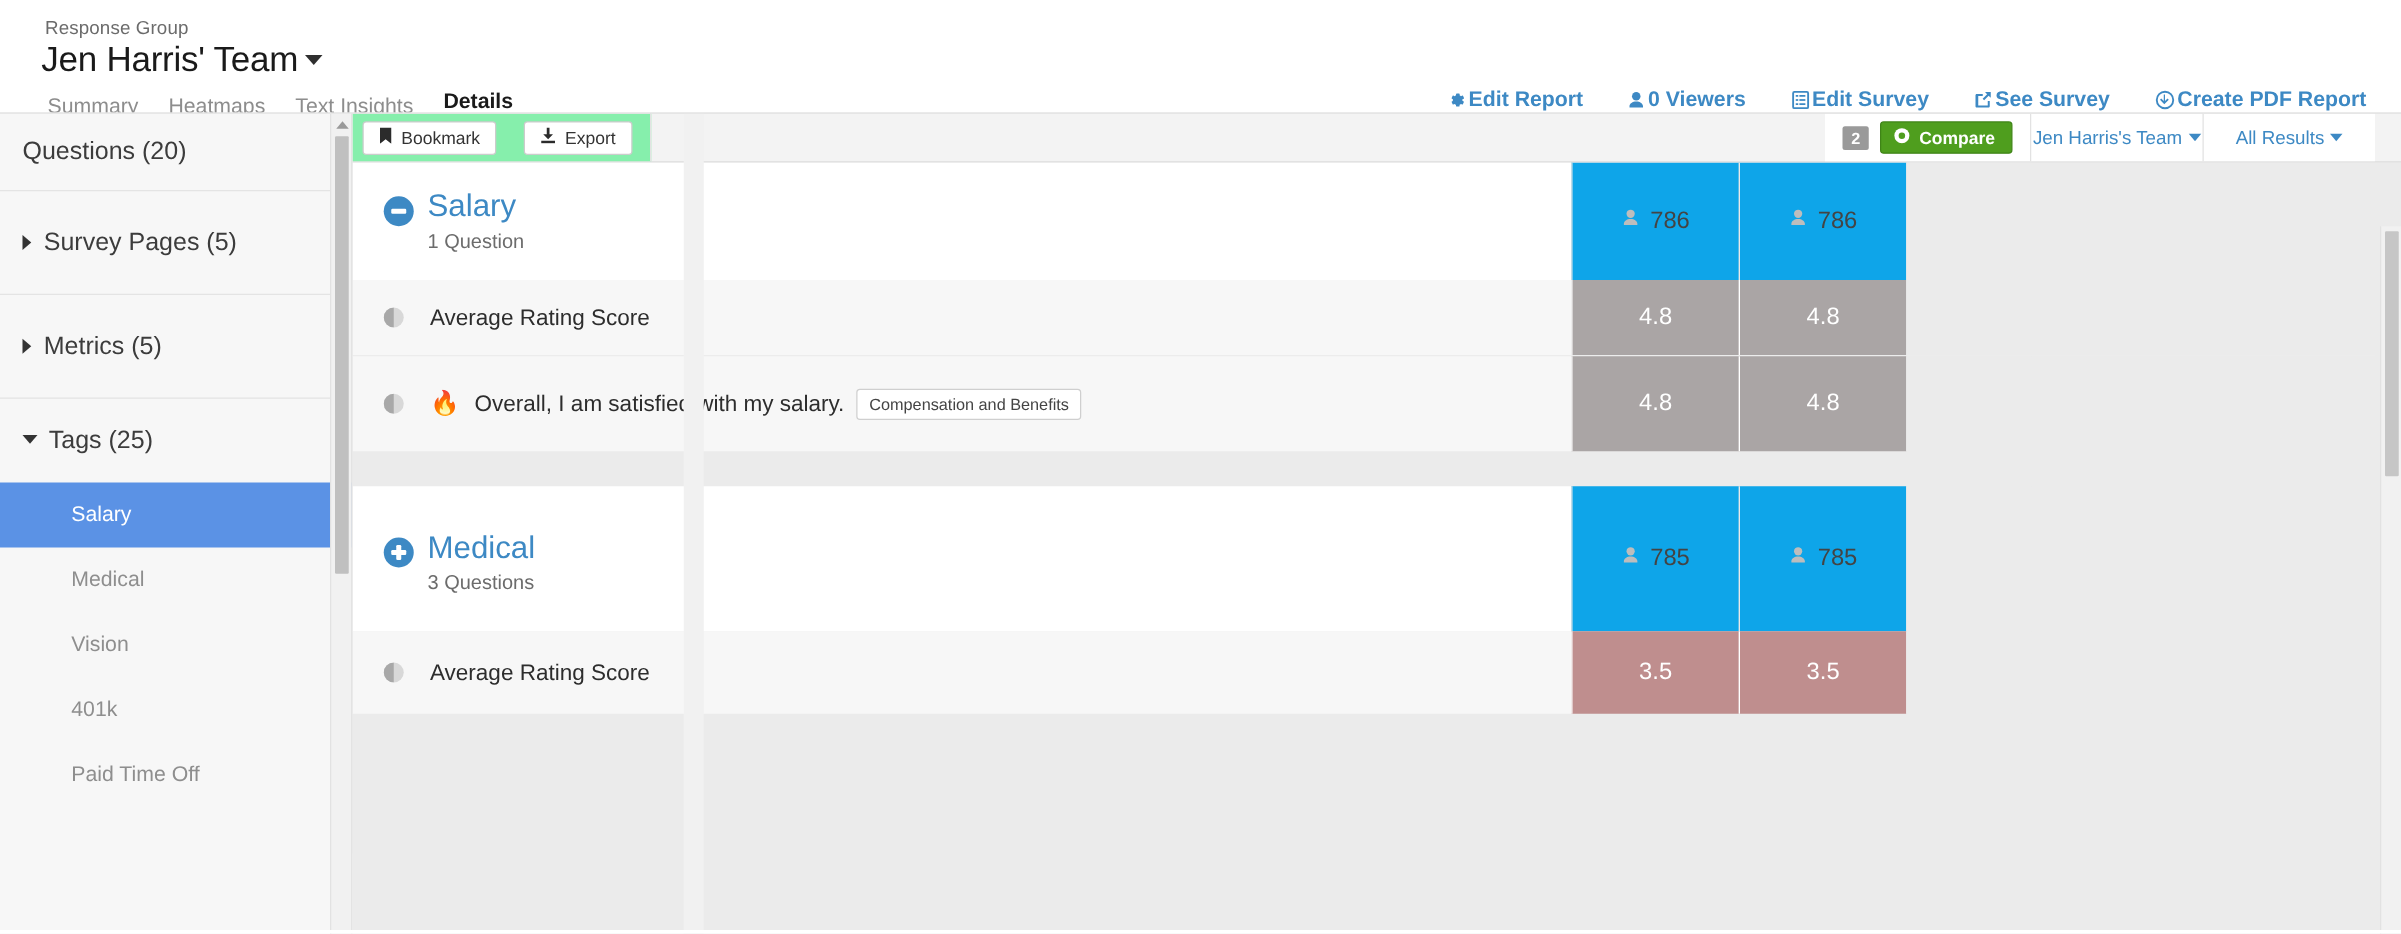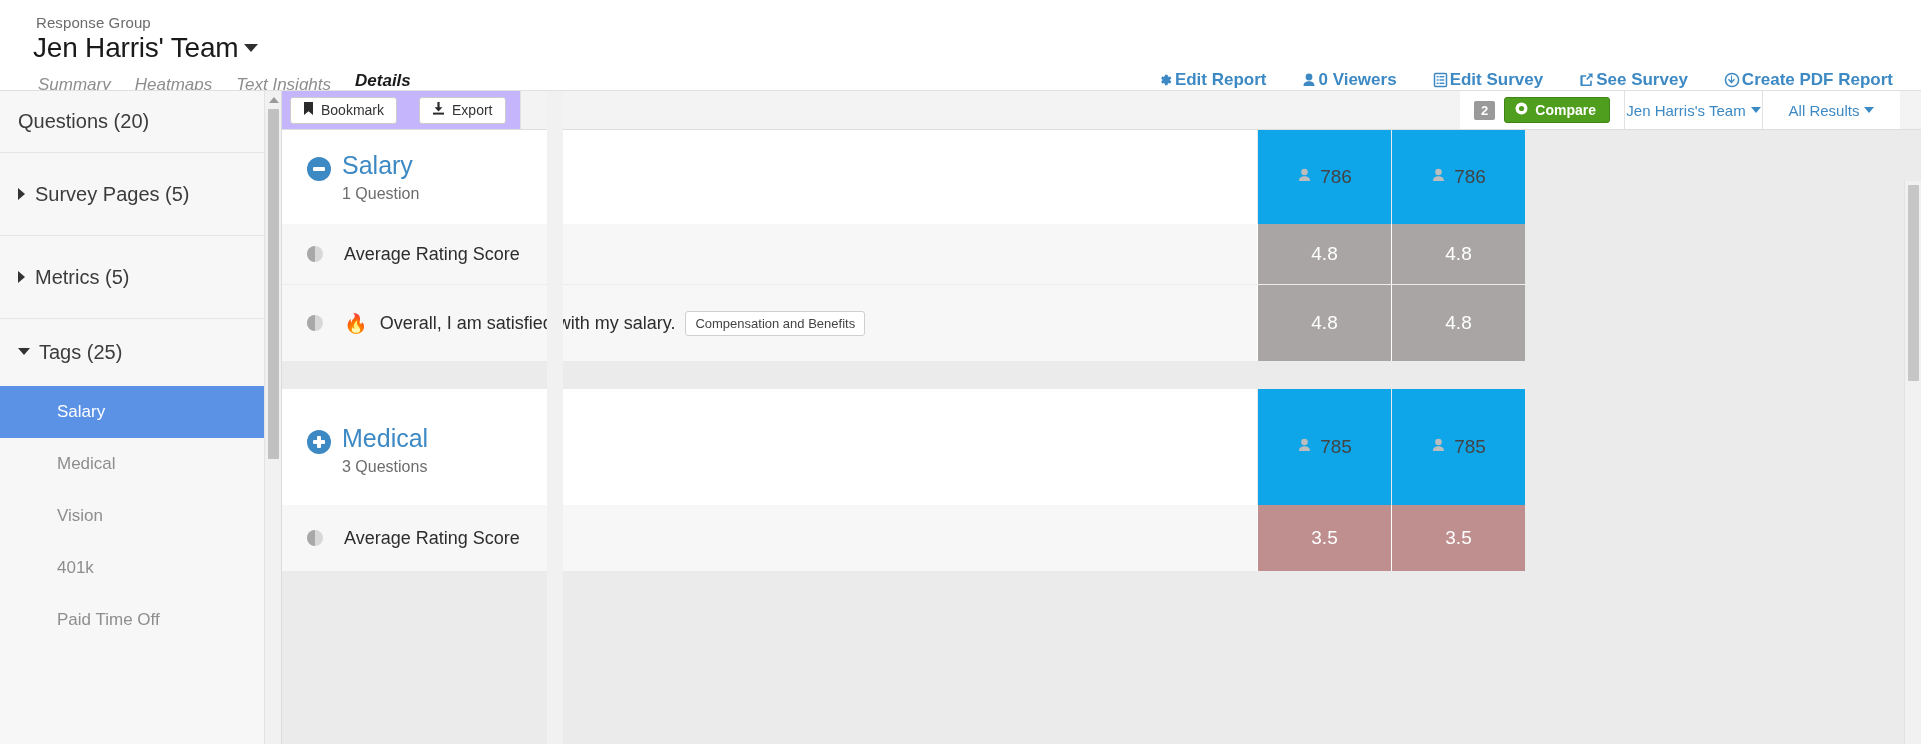--- a/index.html
+++ b/index.html
@@ -54,21 +54,20 @@
     border-top: 8px solid #2f2f2f;
     vertical-align: 5px;
   }
 
   .tabs {
     position: absolute;
     left: 26px; top: 78px;
     display: flex;
     align-items: flex-end;
     height: 22px;
-    font-style: italic;
   }
   .tab {
     font-size: 17px;
     color: #8d8d8d;
     padding: 0 12px 5px 12px;
     cursor: pointer;
     white-space: nowrap;
   }
   .tab.active {
     color: #1a1a1a;
@@ -206,21 +205,21 @@
     background: #f3f3f3;
     border-bottom: 1px solid #dddddd;
     box-sizing: border-box;
   }
   .tb-left {
     position: absolute;
     left: 0; top: 0;
     height: 38px;
     display: flex;
     align-items: center;
-    background: #c4b5fd;
+    background: #86efac;
     padding: 0 14px 0 8px;
     border-right: 1px solid #e2e2e2;
     box-sizing: border-box;
   }
   .tb-btn {
     display: flex;
     align-items: center;
     gap: 7px;
     height: 25px;
     padding: 0 12px;

